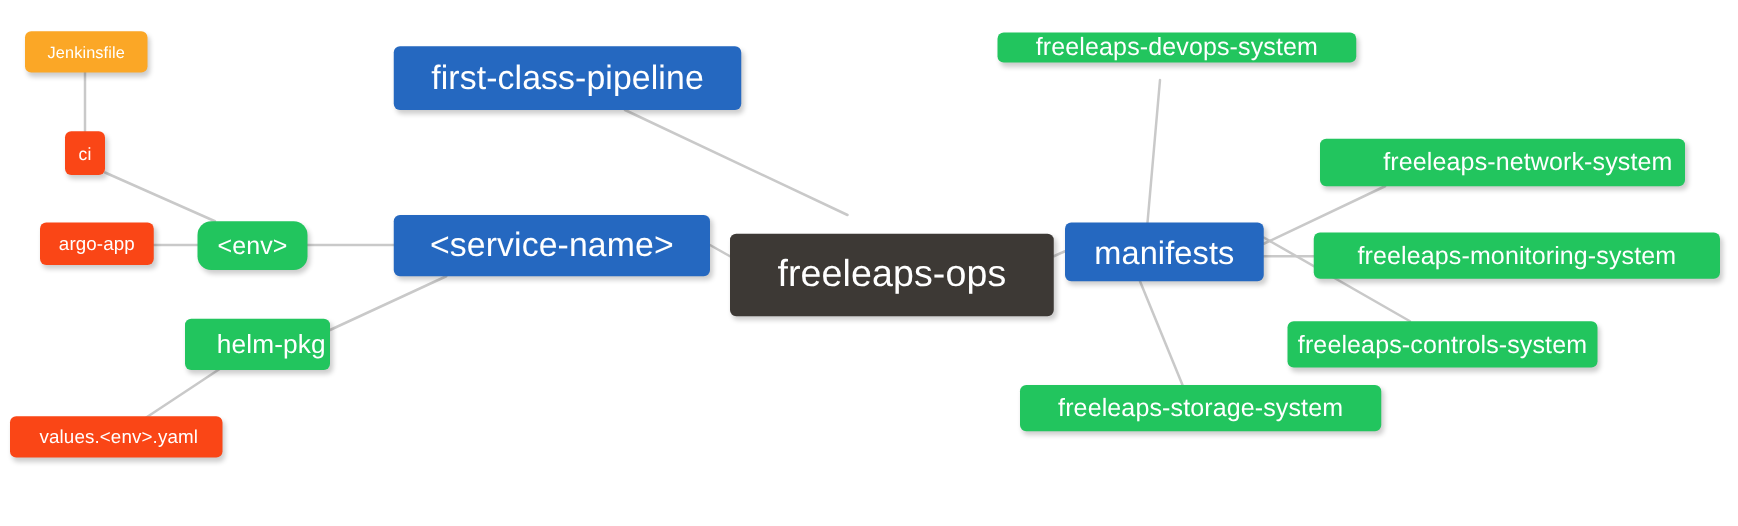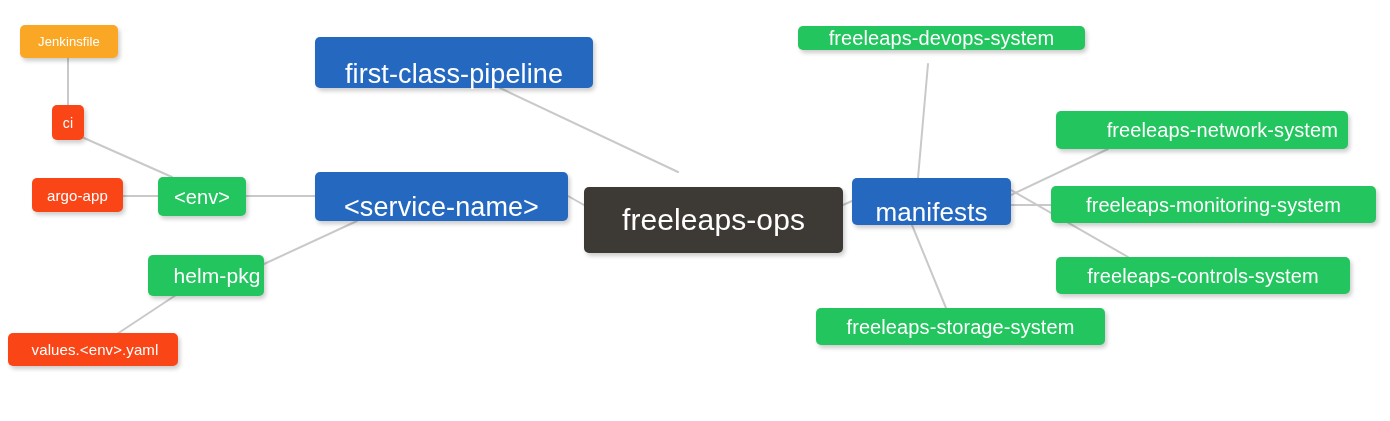--- a/index.html
+++ b/index.html
@@ -20,21 +20,21 @@
     color:#ffffff;
     border-radius:5px;
     white-space:nowrap;
     line-height:1;
     letter-spacing:.1px;
     box-shadow:2px 3px 4px rgba(0,0,0,.20);
     user-select:none;
     padding:0 10px;
   }
   .n-root   {background:#3d3935;}
-  .n-blue   {background:#2568c0;align-items:flex-end;}
+  .n-blue   {background:#2568c0;}
   .n-green  {background:#22c55e;}
   .n-orange {background:#fba726;}
   .n-red    {background:#fa4616;}
 </style>
 </head>
 <body>
 
 <div id="canvas">
   <svg id="edges" width="1390" height="421" viewBox="0 0 1390 421" xmlns="http://www.w3.org/2000/svg">
       <line x1="584" y1="205" x2="568" y2="196" stroke="#c9c9c9" stroke-width="2" stroke-linecap="round"></line>
@@ -58,21 +58,21 @@
       </div>
       <div class="node n-red" style="left: 52px; top: 105px; width: 32px; height: 35px; font-size: 14px;">
         <span>ci</span>
       </div>
       <div class="node n-red" style="left: 32px; top: 178px; width: 91px; height: 34px; font-size: 15px;">
         <span>argo-app</span>
       </div>
       <div class="node n-red" style="left: 8px; top: 333px; width: 170px; height: 33px; font-size: 15px; padding-left: 14px;">
         <span>values.&lt;env&gt;.yaml</span>
       </div>
-      <div class="node n-green" style="left: 158px; top: 177px; width: 88px; height: 39px; font-size: 20px;">
+      <div class="node n-green" style="left: 158px; top: 177px; width: 88px; height: 39px; font-size: 20px; border-radius: 11px;">
         <span>&lt;env&gt;</span>
       </div>
       <div class="node n-green" style="left: 148px; top: 255px; width: 116px; height: 41px; font-size: 21px; padding-left: 32px;">
         <span>helm-pkg</span>
       </div>
       <div class="node n-blue" style="left: 315px; top: 37px; width: 278px; height: 51px; font-size: 27px;">
         <span>first-class-pipeline</span>
       </div>
       <div class="node n-blue" style="left: 315px; top: 172px; width: 253px; height: 49px; font-size: 27px;">
         <span>&lt;service-name&gt;</span>
@@ -85,20 +85,20 @@
       </div>
       <div class="node n-green" style="left: 798px; top: 26px; width: 287px; height: 24px; font-size: 20px;">
         <span>freeleaps-devops-system</span>
       </div>
       <div class="node n-green" style="left: 1056px; top: 111px; width: 292px; height: 38px; font-size: 20px; justify-content: flex-end;">
         <span>freeleaps-network-system</span>
       </div>
       <div class="node n-green" style="left: 1051px; top: 186px; width: 325px; height: 37px; font-size: 20px;">
         <span>freeleaps-monitoring-system</span>
       </div>
-      <div class="node n-green" style="left: 1056px; top: 257px; width: 294px; height: 37px; font-size: 20px;">
+      <div class="node n-green" style="left: 1030px; top: 257px; width: 248px; height: 37px; font-size: 20px;">
         <span>freeleaps-controls-system</span>
       </div>
       <div class="node n-green" style="left: 816px; top: 308px; width: 289px; height: 37px; font-size: 20px;">
         <span>freeleaps-storage-system</span>
       </div>
     </div>
 </div>
 
 </body></html>

